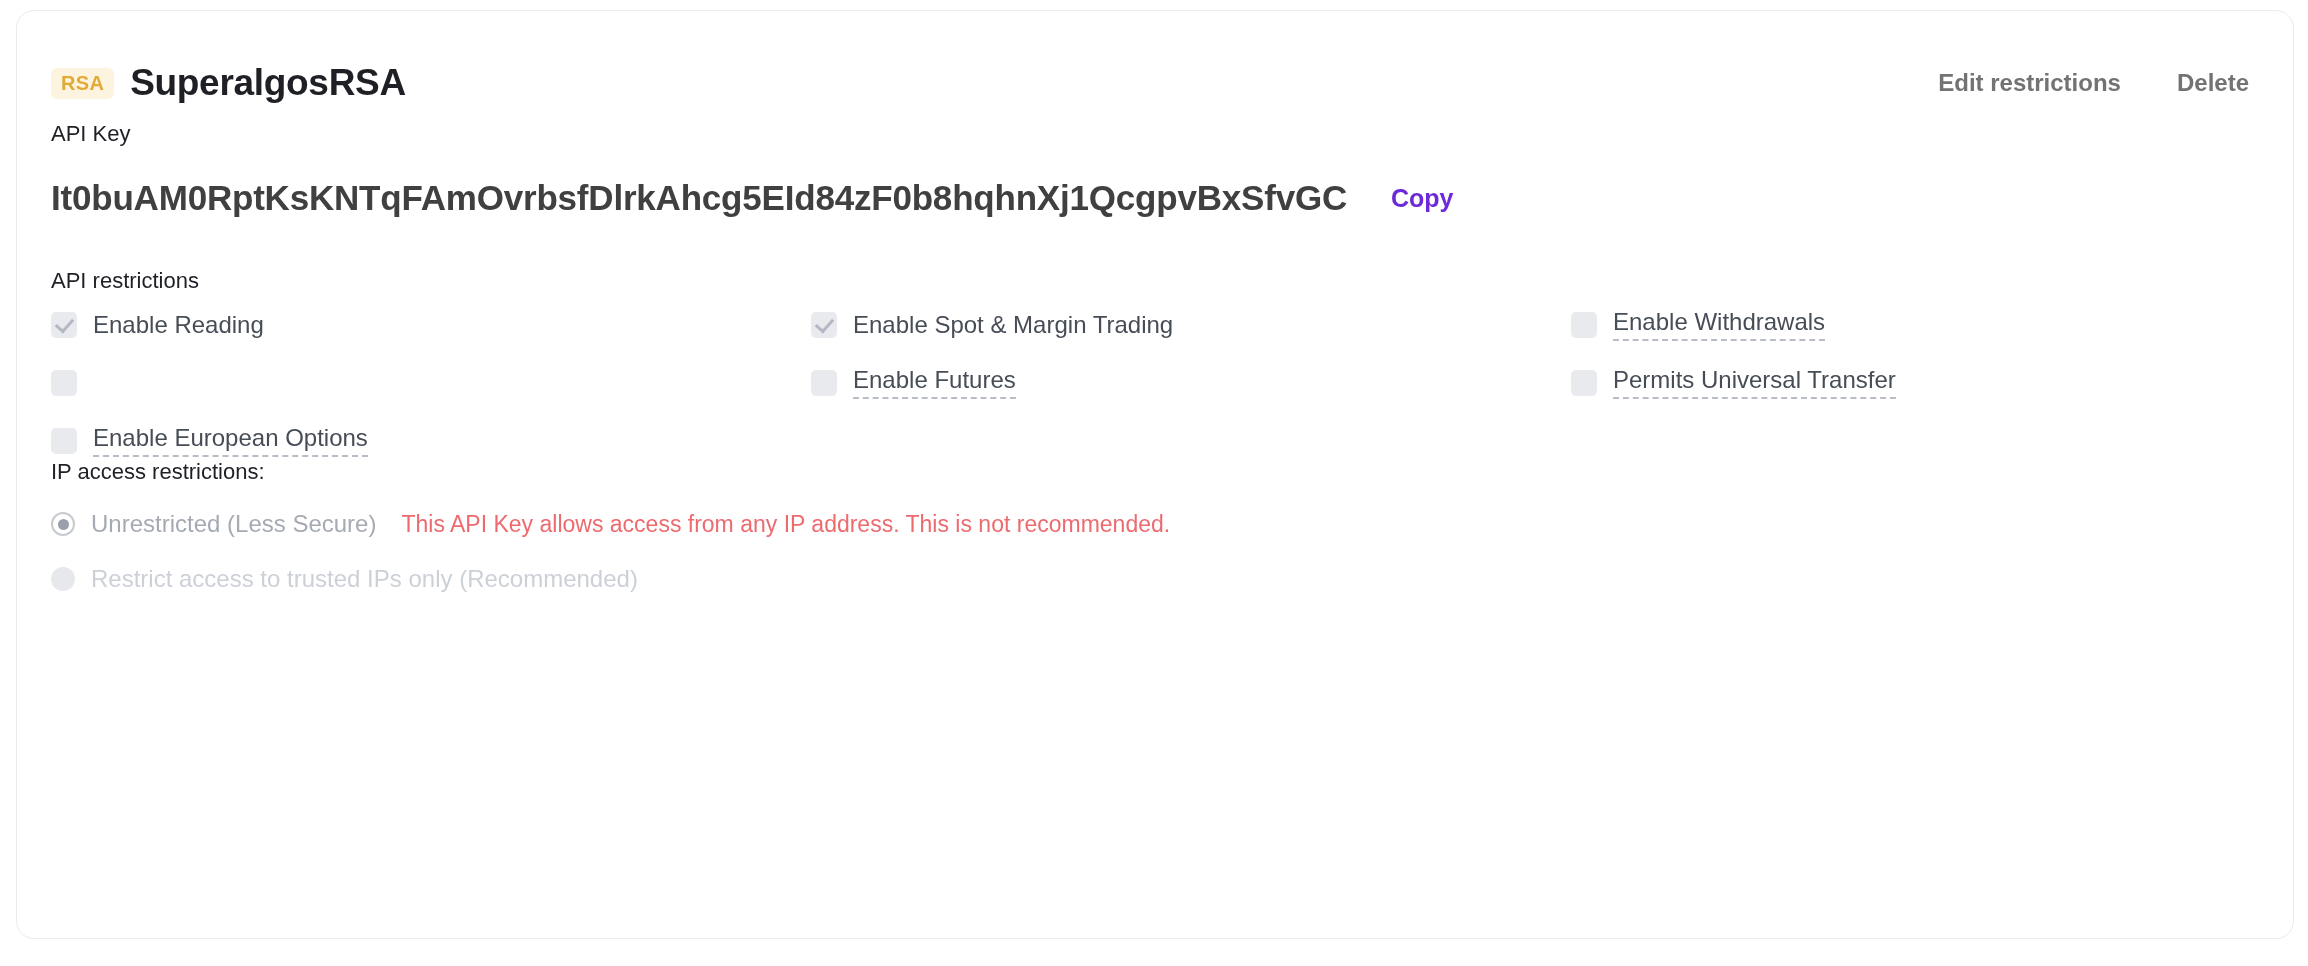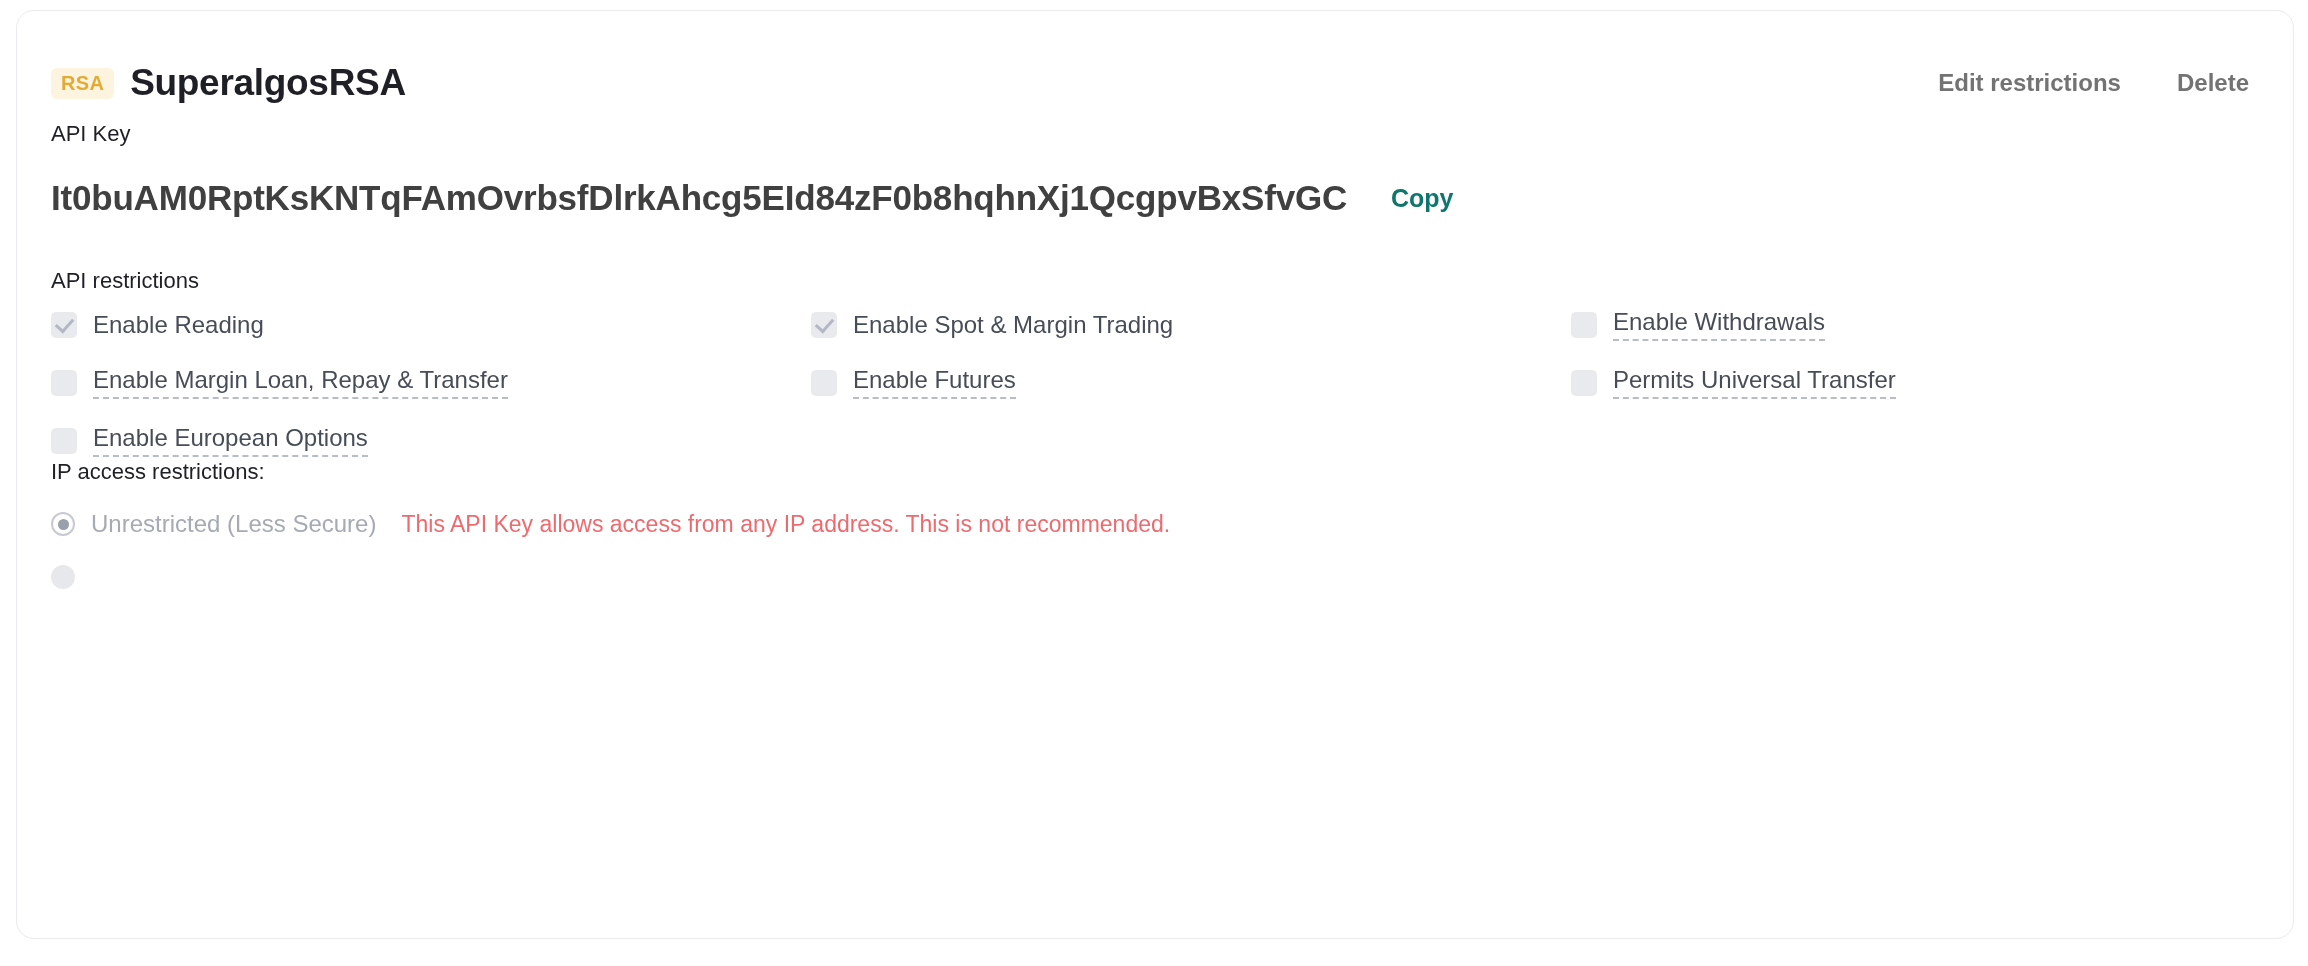--- a/index.html
+++ b/index.html
@@ -89,21 +89,21 @@
   }
   .apikey-value {
     font-size: 35px;
     font-weight: 700;
     color: #404040;
     letter-spacing: -.2px;
     white-space: nowrap;
   }
   .copy-link {
     margin-left: 44px;
-    color: #0f766e;
+    color: #6d28d9;
     font-size: 25px;
     font-weight: 700;
     cursor: pointer;
     text-align: center;
   }
 
   .restrictions-label {
     margin-top: 50px;
     font-size: 22px;
     color: #1e2026;
@@ -242,21 +242,20 @@
         <span class="perm-label">Enable Spot &amp; Margin Trading</span>
       </div>
 
       <div class="perm-item">
         <span class="cbox"></span>
         <span class="perm-label dashed">Enable Withdrawals</span>
       </div>
 
       <div class="perm-item">
         <span class="cbox"></span>
-        <span class="perm-label dashed">Enable Margin Loan, Repay &amp; Transfer</span>
       </div>
 
       <div class="perm-item">
         <span class="cbox"></span>
         <span class="perm-label dashed">Enable Futures</span>
       </div>
 
       <div class="perm-item">
         <span class="cbox"></span>
         <span class="perm-label dashed">Permits Universal Transfer</span>
@@ -275,16 +274,17 @@
     <div class="ip-label">IP access restrictions:</div>
 
     <div class="radio-row">
       <span class="radio selected"></span>
       <span class="radio-label">Unrestricted (Less Secure)</span>
       <span class="warning-text">This API Key allows access from any IP address. This is not recommended.</span>
     </div>
 
     <div class="radio-row second">
       <span class="radio"></span>
+      <span class="radio-label lighter">Restrict access to trusted IPs only (Recommended)</span>
     </div>
 
   </div>
 </div>
 
 </body></html>

